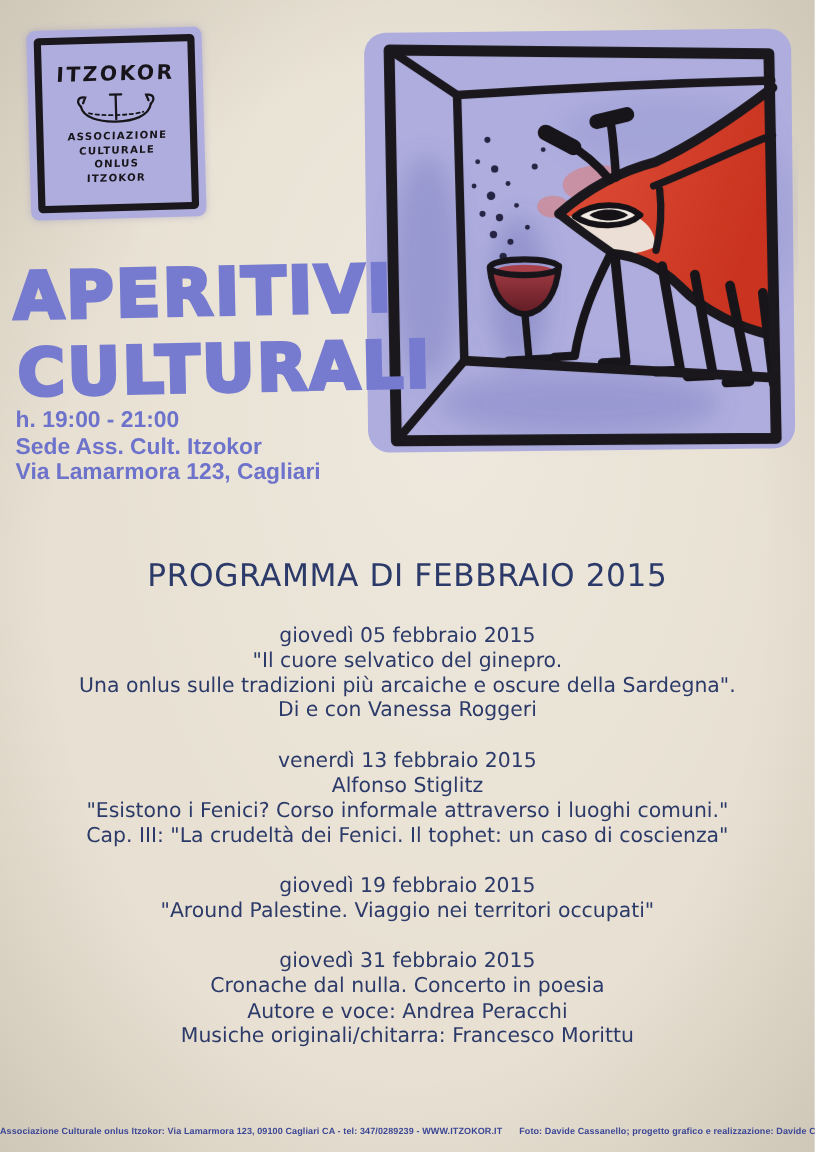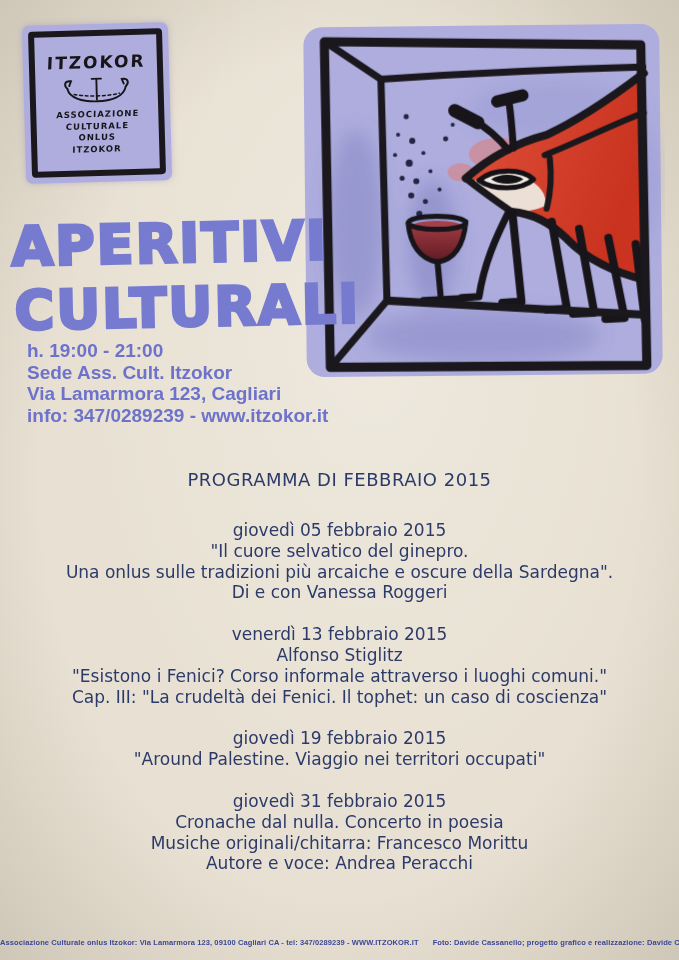--- a/index.html
+++ b/index.html
@@ -36,28 +36,28 @@
   
   .title{
     position:absolute;left:12px;top:212px;color:var(--c-title-purple,#767bd0);
     font-weight:bold;font-size:54px;line-height:64px;letter-spacing:2px;
     -webkit-text-stroke:3px var(--c-title-purple,#767bd0);
     transform:rotate(-1.2deg);white-space:nowrap;
   }
   .title .t2{transform:translateX(2px);}
   
   .info{
-    position:absolute;left:27px;top:340px;
+    position:absolute;left:13px;top:340px;
     font-family:"Liberation Sans",sans-serif;font-weight:bold;
     font-size:19px;line-height:21.5px;color:var(--c-info-blue,#6d72cb);white-space:nowrap;
   }
   
   .heading{
     position:absolute;left:0;right:0;top:464px;text-align:center;
-    font-size:18px;line-height:32px;color:var(--c-text-navy,#2c3a69);letter-spacing:.5px;
+    font-size:26px;line-height:32px;color:var(--c-text-navy,#2c3a69);letter-spacing:.5px;
   }
   .events{
     position:absolute;left:0;right:0;top:520px;text-align:center;
     font-size:17px;line-height:20.8px;color:var(--c-text-navy,#2c3a69);
   }
   .event{margin:0 0 21px 0;}
   .event .it{}
   
   .footer{
     position:absolute;left:0;right:0;top:938px;text-align:center;
@@ -197,21 +197,20 @@
 
   <div class="title">
     <div class="t1">APERITIVI</div>
     <div class="t2">CULTURALI</div>
   </div>
 
   <div class="info">
     <div>h. 19:00 - 21:00</div>
     <div>Sede Ass. Cult. Itzokor</div>
     <div>Via Lamarmora 123, Cagliari</div>
-    <div>info: 347/0289239 - www.itzokor.it</div>
   </div>
 
   <div class="heading">PROGRAMMA DI FEBBRAIO 2015</div>
   <div class="events">
   <div class="event">
     <div class="event-date">giovedì 05 febbraio 2015</div>
   <div class="event-line"><span>"Il cuore selvatico del ginepro.</span></div>
         <div class="event-line"><span>Una onlus sulle tradizioni più arcaiche e oscure della Sardegna".</span></div>
         <div class="event-line"><span>Di e con </span><span class="it">Vanessa Roggeri</span></div>
       </div>
@@ -224,22 +223,22 @@
       </div>
 
   <div class="event">
     <div class="event-date">giovedì 19 febbraio 2015</div>
         <div class="event-line"><span>"Around Palestine. Viaggio nei territori occupati"</span></div>
       </div>
 
   <div class="event">
     <div class="event-date">giovedì 31 febbraio 2015</div>
   <div class="event-line"><span>Cronache dal nulla. Concerto in poesia</span></div>
+        <div class="event-line"><span>Autore e voce: </span><span class="it">Andrea Peracchi</span></div>
         <div class="event-line"><span>Musiche originali/chitarra: </span><span class="it">Francesco Morittu</span></div>
-        <div class="event-line"><span>Autore e voce: </span><span class="it">Andrea Peracchi</span></div>
       </div>
 </div>
 
   <div class="footer">
     <span>Associazione Culturale onlus Itzokor: Via Lamarmora 123, 09100 Cagliari CA - tel: 347/0289239 - WWW.ITZOKOR.IT</span><span class="gap"></span><span>Foto: Davide Cassanello; progetto grafico e realizzazione: Davide Cassanello, Matteo Tatti</span>
   </div>
 
 </div>
 
 </body></html>

